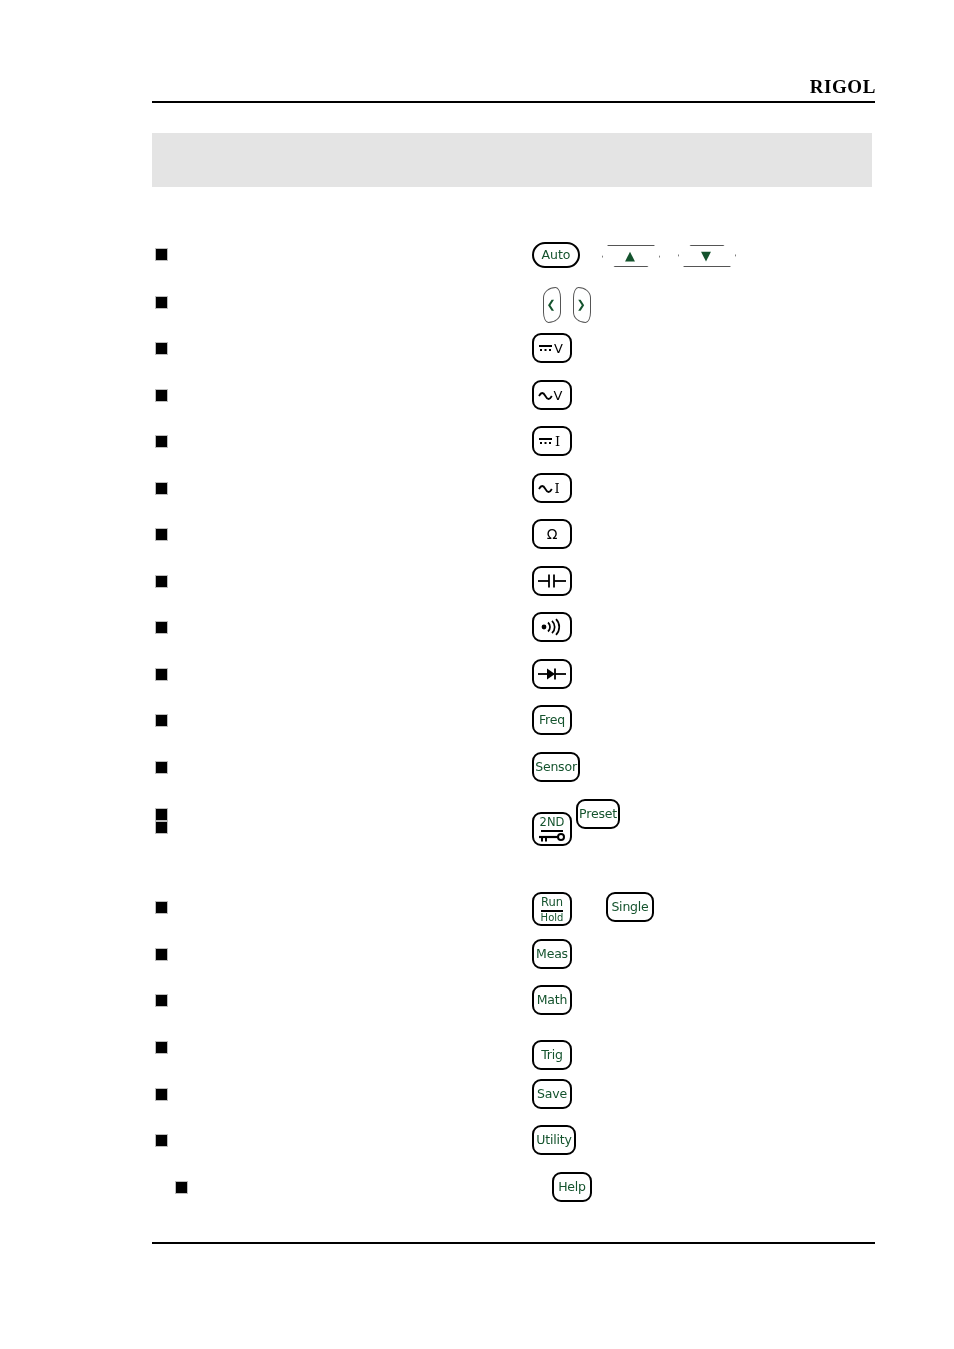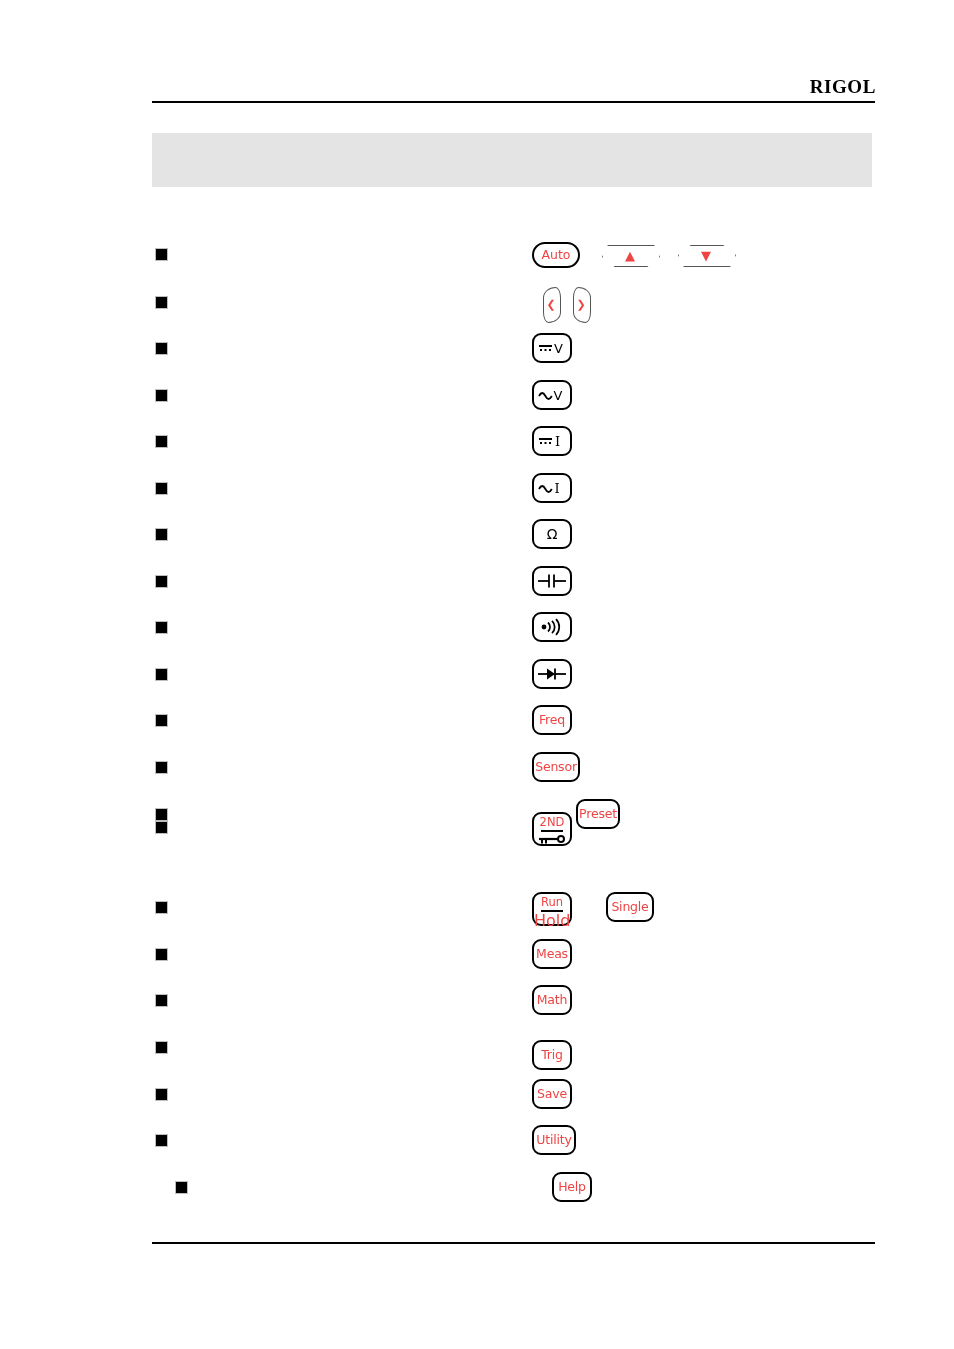--- a/index.html
+++ b/index.html
@@ -106,21 +106,21 @@
   }
 
   
   .key {
     position: relative;
     display: inline-block;
     vertical-align: top;
     box-sizing: border-box;
     background: #fff;
     border: 2.2px solid #000;
-    color: #ef4444;
+    color: #14532d;
     text-align: center;
     font-family: "DejaVu Sans", sans-serif;
     line-height: 1;
     text-decoration: underline;
   }
 
   
   .key.rect {
     width: 40px;
     height: 30px;
@@ -164,21 +164,21 @@
   .key.stack .divider {
     position: absolute;
     left: 7px; right: 7px;
     top: 16px;
     height: 1.6px;
     background: #000;
   }
   .key.stack .l2 {
     position: absolute;
     left: 0; right: 0; top: 19px;
-    font-size: 16px;
+    font-size: 10px;
   }
 
   
   .key.trapz {
     width: 56px;
     height: 24px;
     border: none;
     background: transparent;
   }
   .key.trapz .body {

